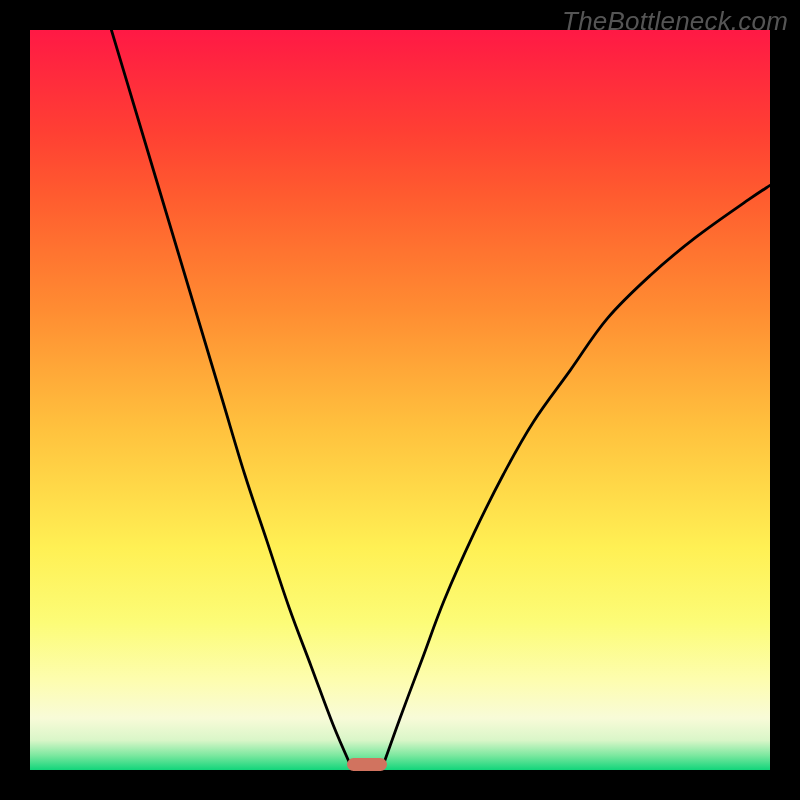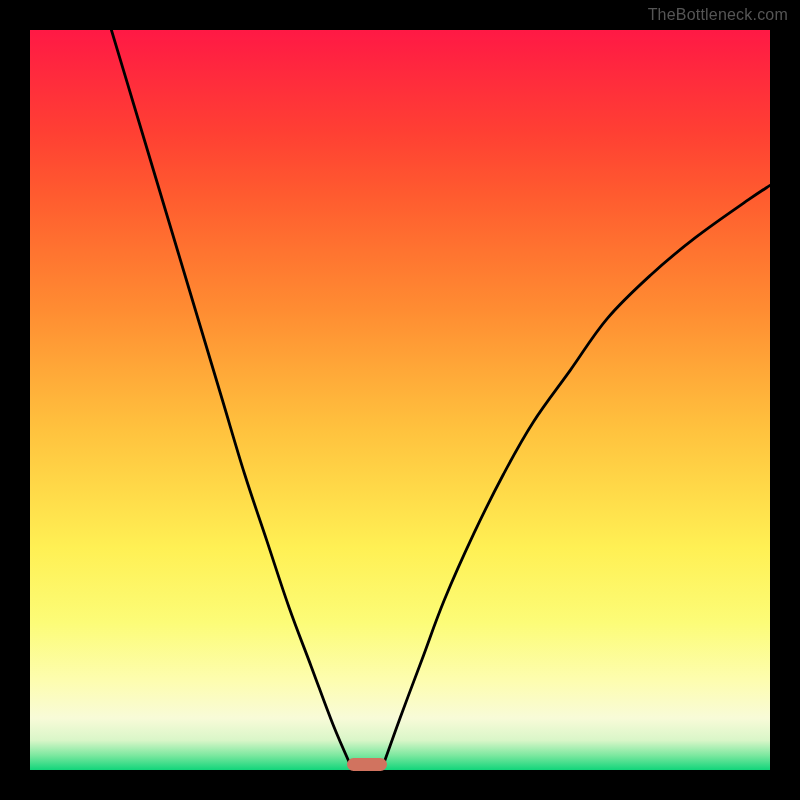--- a/index.html
+++ b/index.html
@@ -15,24 +15,25 @@
     position: relative;
     width: 800px;
     height: 800px;
     background: #000;
   }
   .watermark {
     position: absolute;
     top: 6px;
     right: 12px;
     color: #555;
-    font-size: 16px;
+    font-size: 26px;
     font-weight: 500;
     letter-spacing: 0.2px;
     z-index: 10;
+    font-style: italic;
   }
   .plot {
     position: absolute;
     left: 30px;
     top: 30px;
     width: 740px;
     height: 740px;
     background: linear-gradient(to bottom,
       #ff1945 0%,
       #ff2a3d 6%,

